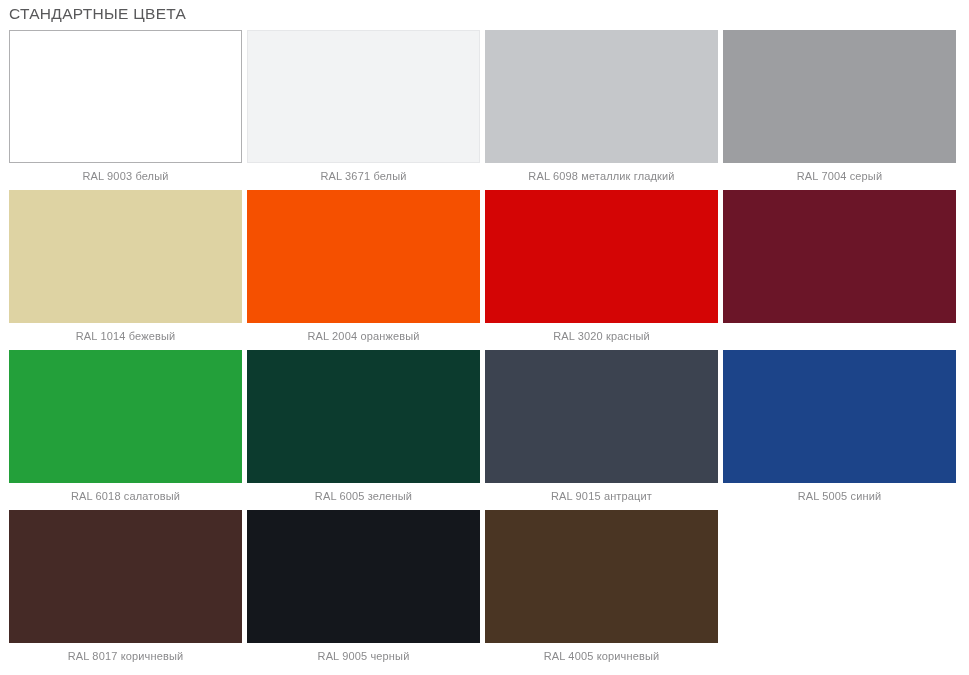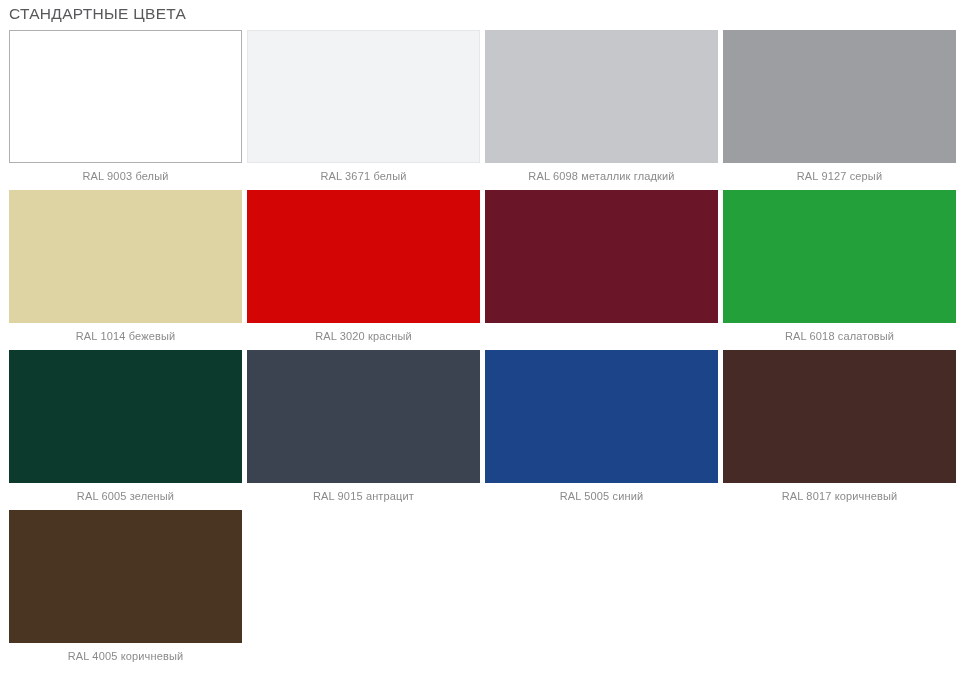--- a/index.html
+++ b/index.html
@@ -104,25 +104,29 @@
       <div class="swatch-cell">
         <div class="swatch-chip has-faint-border" style="background-color: rgb(242, 243, 244);"></div>
         <span class="swatch-label">RAL 3671 белый</span>
       </div>
       <div class="swatch-cell">
         <div class="swatch-chip" style="background-color: rgb(197, 199, 202);"></div>
         <span class="swatch-label">RAL 6098 металлик гладкий</span>
       </div>
       <div class="swatch-cell">
         <div class="swatch-chip" style="background-color: rgb(157, 158, 161);"></div>
-        <span class="swatch-label">RAL 9127 серый</span>
+        <span class="swatch-label">RAL 7004 серый</span>
       </div>
       <div class="swatch-cell">
         <div class="swatch-chip" style="background-color: rgb(222, 211, 163);"></div>
         <span class="swatch-label">RAL 1014 бежевый</span>
+      </div>
+      <div class="swatch-cell">
+        <div class="swatch-chip" style="background-color: rgb(245, 80, 0);"></div>
+        <span class="swatch-label">RAL 2004 оранжевый</span>
       </div>
       <div class="swatch-cell">
         <div class="swatch-chip" style="background-color: rgb(212, 5, 5);"></div>
         <span class="swatch-label">RAL 3020 красный</span>
       </div>
       <div class="swatch-cell">
         <div class="swatch-chip" style="background-color: rgb(107, 21, 40);"></div>
       </div>
       <div class="swatch-cell">
         <div class="swatch-chip" style="background-color: rgb(35, 160, 58);"></div>
@@ -138,19 +142,23 @@
       </div>
       <div class="swatch-cell">
         <div class="swatch-chip" style="background-color: rgb(28, 68, 137);"></div>
         <span class="swatch-label">RAL 5005 синий</span>
       </div>
       <div class="swatch-cell">
         <div class="swatch-chip" style="background-color: rgb(69, 42, 38);"></div>
         <span class="swatch-label">RAL 8017 коричневый</span>
       </div>
       <div class="swatch-cell">
+        <div class="swatch-chip" style="background-color: rgb(20, 23, 28);"></div>
+        <span class="swatch-label">RAL 9005 черный</span>
+      </div>
+      <div class="swatch-cell">
         <div class="swatch-chip" style="background-color: rgb(74, 53, 35);"></div>
         <span class="swatch-label">RAL 4005 коричневый</span>
       </div>
       <div class="swatch-cell is-empty"></div>
     </div>
 
 </div>
 
 </body></html>

